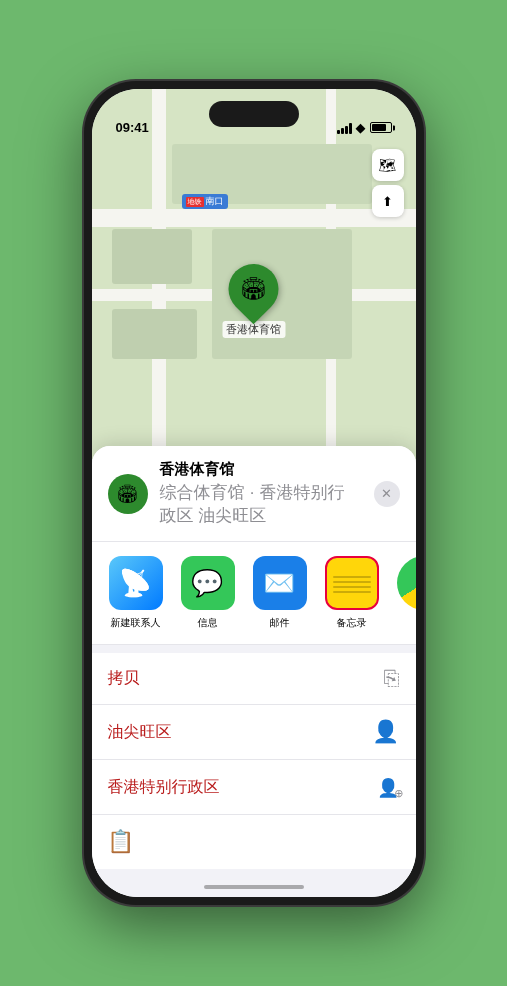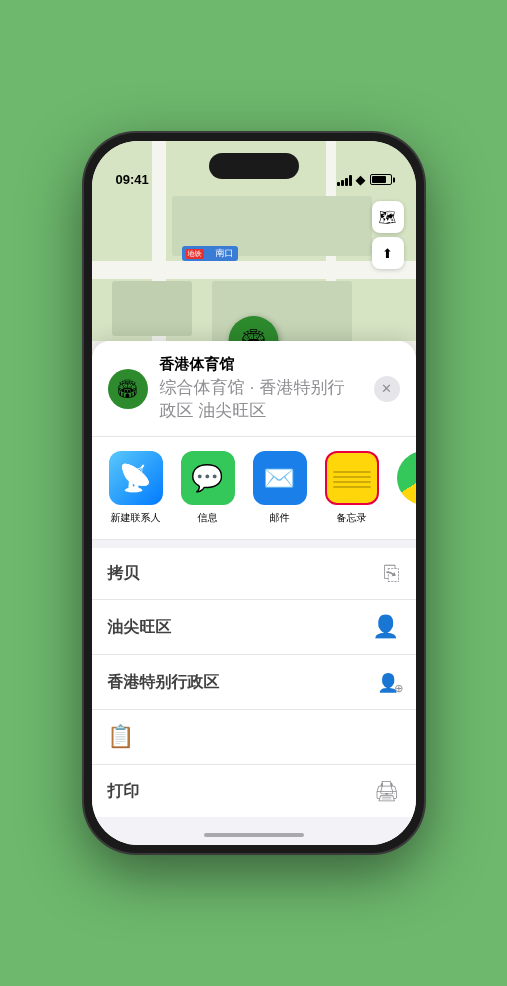--- a/index.html
+++ b/index.html
@@ -7,21 +7,21 @@
       background: #6db86d;
       display: flex;
       justify-content: center;
       align-items: center;
       min-height: 100vh;
       font-family: -apple-system, 'PingFang SC', 'Helvetica Neue', sans-serif;
     }
 
     .phone-frame {
       width: 340px;
-      height: 720px;
+      height: 824px;
       background: #1a1a1a;
       border-radius: 52px;
       position: relative;
       box-shadow: 0 0 0 2px #3a3a3a, 0 20px 60px rgba(0,0,0,0.5);
       overflow: hidden;
     }
 
     .phone-screen {
       position: absolute;
       top: 8px;
@@ -199,21 +199,21 @@
       position: absolute;
       top: 105px;
       left: 90px;
       background: #3a7bd5;
       color: white;
       font-size: 9px;
       padding: 1px 4px;
       border-radius: 3px;
       display: flex;
       align-items: center;
-      gap: 12px;
+      gap: 2px;
     }
 
     
     .map-controls {
       position: absolute;
       top: 60px;
       right: 12px;
       display: flex;
       flex-direction: column;
       gap: 0;
@@ -392,22 +392,21 @@
       border-bottom: 1px solid #e5e5ea;
       cursor: pointer;
     }
 
     .action-item:last-child {
       border-bottom: none;
     }
 
     .action-label {
       font-size: 16px;
-      color: #404040;
-      font-weight: bold;
+      color: #b91c1c;
     }
 
     .action-icon {
       font-size: 18px;
       color: #8e8e93;
     }
 
     
     .home-indicator {
       position: absolute;
@@ -546,24 +545,20 @@
         </div>
         <div class="action-item">
           <span class="action-label">香港特别行政区</span>
           <span class="action-icon" style="font-size:22px; position:relative; display:inline-block;">
             <span style="font-size:18px;">👤</span><span style="font-size:11px;position:absolute;bottom:0;right:-4px;">⊕</span>
           </span>
         </div>
         <div class="action-item">
           <span class="action-icon" style="font-size:22px;">📋</span>
         </div>
-        <div class="action-item">
-          <span class="action-label">打印</span>
-          <span class="action-icon" style="font-size:20px;">🖨</span>
-        </div>
       </div>
 
       <div style="height:28px;background:#f2f2f7;display:flex;align-items:center;justify-content:center;">
         <div class="home-indicator"></div>
       </div>
     </div>
 
   </div>
 </div>
 

